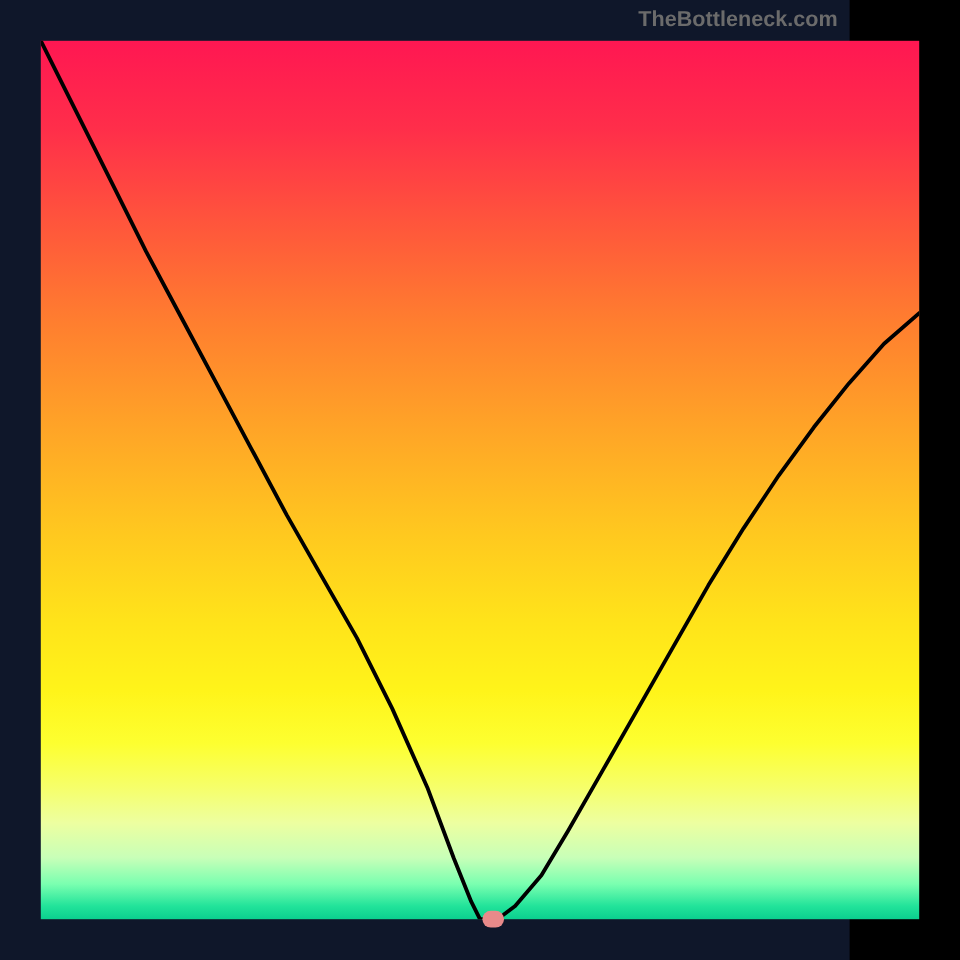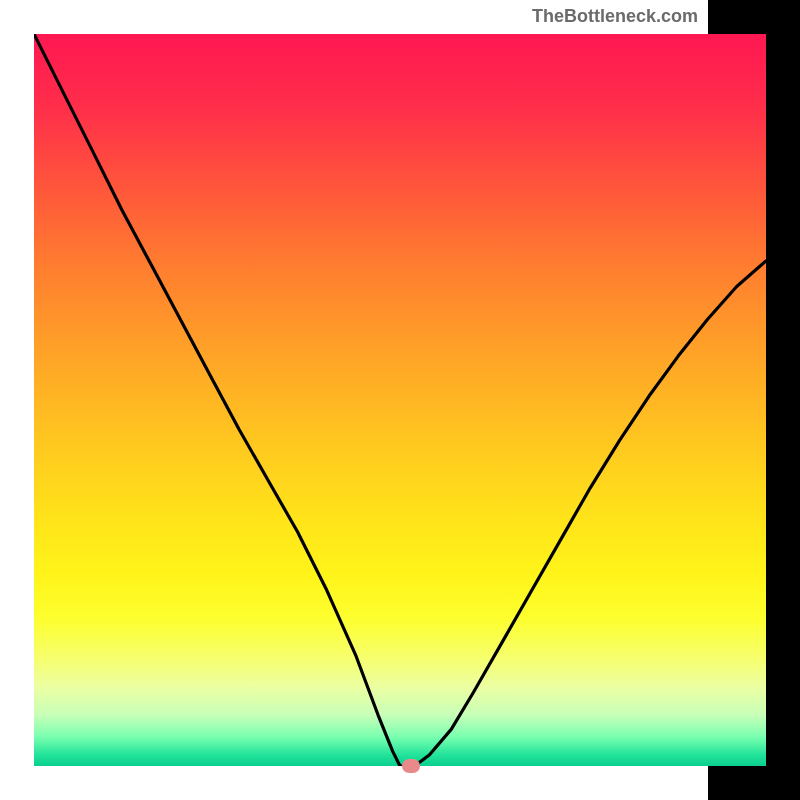--- a/index.html
+++ b/index.html
@@ -1,16 +1,16 @@
 <!DOCTYPE html>
 <html><head>
 <meta charset="utf-8">
 <style>
   html,body{margin:0;padding:0;width:800px;height:800px;overflow:hidden;background:#000}
-  .frame{position:absolute;left:0;top:0;width:708px;height:800px;background:#ffffff}
+  .frame{position:absolute;left:0;top:0;width:708px;height:800px;background:#0f172a}
   .plot{position:absolute;left:34px;top:34px;width:732px;height:732px;
         background:linear-gradient(to bottom,
           #ff1752 0%,
           #ff2e4a 10%,
           #ff5a3a 22%,
           #ff7e2f 32%,
           #ffa427 44%,
           #ffc81f 56%,
           #ffe31a 66%,
           #fff41a 74%,

